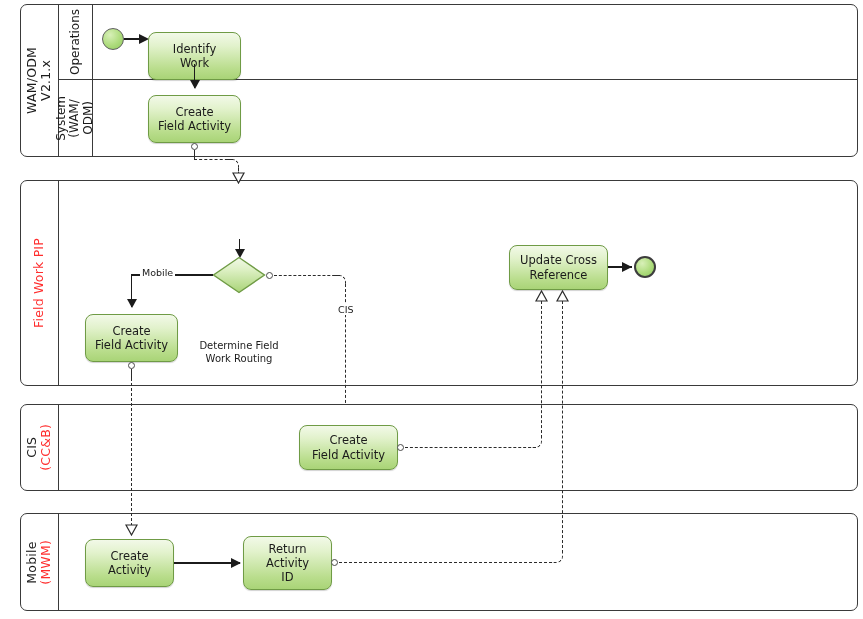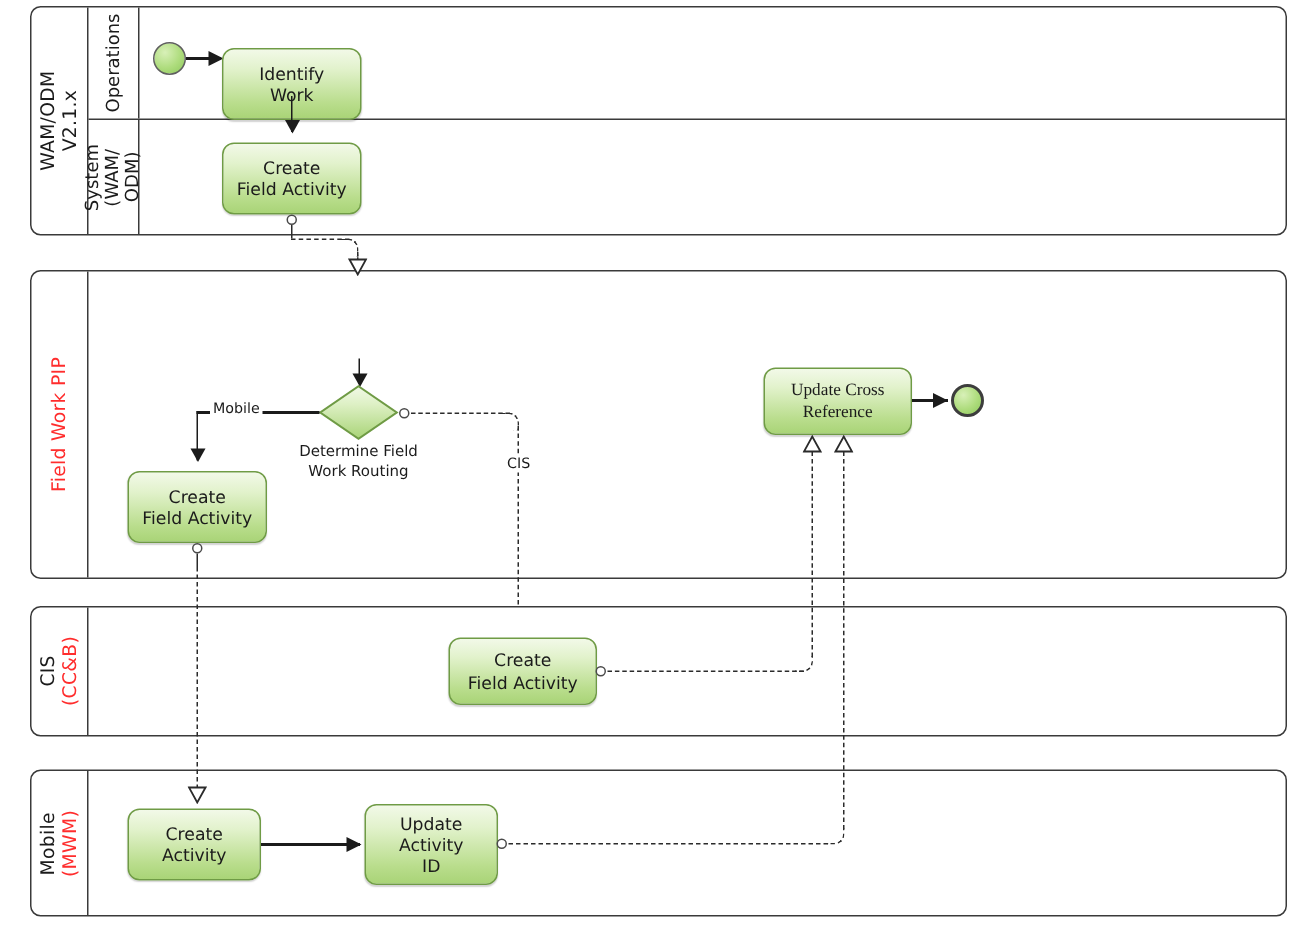--- a/index.html
+++ b/index.html
@@ -30,21 +30,21 @@
         box-shadow:0 1px 1px rgba(0,0,0,.18);}
 
   
   .event{position:absolute;border-radius:50%;box-sizing:border-box;
          border:1.6px solid #5f5f5f;
          background:radial-gradient(circle at 35% 30%,#d8f0b8 0%,#aedc7d 55%,#8ec95c 100%);}
 
   
   .gateway{position:absolute;box-sizing:border-box;}
   .gw-label{position:absolute;text-align:center;font-size:10px;color:#1b1b1b;line-height:1.25;
-            white-space:pre-line;}
+            white-space:pre-line;margin-top:44px;}
 
   
   .ln{position:absolute;background:#1b1b1b;}
   .ln.h{height:1.4px;}
   .ln.v{width:1.4px;}
   .dash-h{position:absolute;height:0;border-top:1.4px dashed #2b2b2b;}
   .dash-v{position:absolute;width:0;border-left:1.4px dashed #2b2b2b;}
 
   .arrow-down{position:absolute;width:0;height:0;border-left:5px solid transparent;
               border-right:5px solid transparent;border-top:9px solid #1b1b1b;}
@@ -150,21 +150,21 @@
   <div class="dash-h" style="left:274px;top:274.7px;width:66px;"></div>
   <div class="corner" style="left:334px;top:274.7px;width:12px;height:12px;border-top:1.4px dashed #2b2b2b;border-right:1.4px dashed #2b2b2b;border-top-right-radius:7px;"></div>
   <div class="dash-v" style="left:345.3px;top:284px;height:124px;"></div>
   <div class="edge-label" style="left:336px;top:304px;">CIS</div>
   <div class="msg-head" style="left:339px;top:407px;">
     <svg width="13" height="12" viewBox="0 0 13 12">
       <polygon points="1,1 12,1 6.5,11" fill="#ffffff" stroke="#2b2b2b" stroke-width="1.2"></polygon>
     </svg>
   </div>
 
-  <div class="task" style="left:509px;top:245px;width:99px;height:45px;font-family:Liberation Serif, serif;">Update Cross
+  <div class="task" style="left:509px;top:245px;width:99px;height:45px;">Update Cross
 Reference</div>
 
   <div class="ln h" style="left:608px;top:266.3px;width:24px;"></div>
   <div class="arrow-right" style="left:622px;top:262px;"></div>
   <div class="event" style="left:634px;top:256px;width:22px;height:22px;border-width:2px;border-color:#3d3d3d;"></div>
 
   <div class="msg-head" style="left:535px;top:290px;">
     <svg width="13" height="12" viewBox="0 0 13 12">
       <polygon points="1,11 12,11 6.5,1" fill="#ffffff" stroke="#2b2b2b" stroke-width="1.2"></polygon>
     </svg>
@@ -202,21 +202,21 @@
       <polygon points="1,1 12,1 6.5,11" fill="#ffffff" stroke="#2b2b2b" stroke-width="1.2"></polygon>
     </svg>
   </div>
 
   <div class="task" style="left:85px;top:539px;width:89px;height:48px;">Create
 Activity</div>
 
   <div class="ln h" style="left:174px;top:562.3px;width:66px;"></div>
   <div class="arrow-right" style="left:231px;top:558px;"></div>
 
-  <div class="task" style="left:243px;top:536px;width:89px;height:54px;">Update
+  <div class="task" style="left:243px;top:536px;width:89px;height:54px;">Return
 Activity
 ID</div>
   <div class="msg-dot" style="left:331px;top:559px;"></div>
 
   <div class="dash-h" style="left:339px;top:562.2px;width:213px;"></div>
   <div class="corner" style="left:551px;top:552px;width:12px;height:11px;border-bottom:1.4px dashed #2b2b2b;border-right:1.4px dashed #2b2b2b;border-bottom-right-radius:7px;"></div>
   <div class="dash-v" style="left:562.3px;top:301px;height:252px;"></div>
 
 </div>
 

